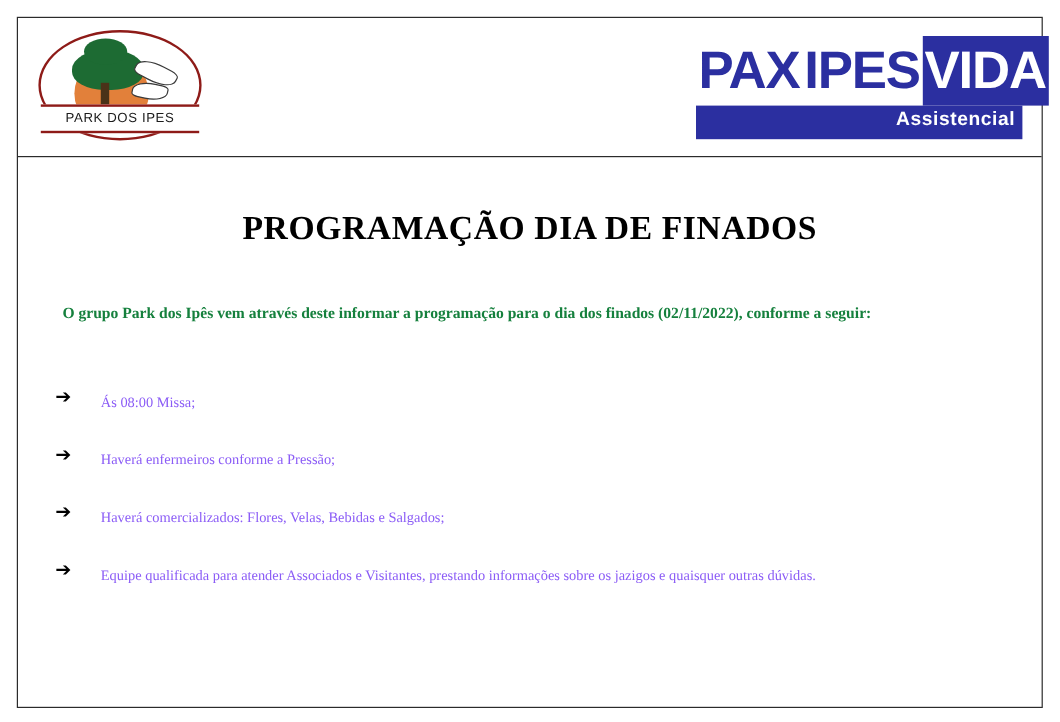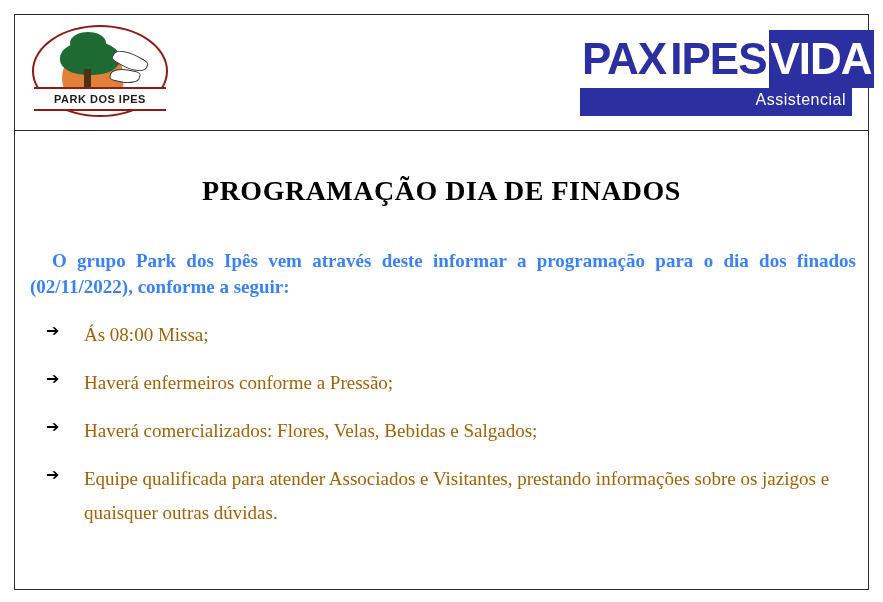--- a/index.html
+++ b/index.html
@@ -130,21 +130,21 @@
     width: 132px;
     height: 20px;
     background: #ffffff;
     border-top: 2px solid #8e1b18;
     border-bottom: 2px solid #8e1b18;
     text-align: center;
     line-height: 20px;
     letter-spacing: 0.5px;
     font-family: "Liberation Sans", sans-serif;
     font-size: 11px;
-    font-weight: bold;
+    font-weight: normal;
     color: #1b1b1b;
   }
 
   
   .logo-right {
     position: absolute;
     left: 565px;
     top: 15px;
     width: 272px;
     height: 86px;
@@ -179,21 +179,21 @@
     top: 58px;
     width: 272px;
     height: 28px;
     background: #2b2fa0;
   }
   .pax-sub {
     position: absolute;
     right: 6px;
     top: 61px;
     font-family: "Liberation Sans", sans-serif;
-    font-weight: normal;
+    font-weight: bold;
     font-size: 16px;
     color: #ffffff;
     letter-spacing: 0.5px;
   }
 
   .header-rule {
     position: absolute;
     left: 15px;
     top: 130px;
     width: 853px;
@@ -213,24 +213,24 @@
     font-size: 28px;
     letter-spacing: 0.5px;
     color: #000000;
   }
   .intro {
     position: absolute;
     left: 30px;
     top: 248px;
     width: 826px;
     text-align: justify;
-    font-size: 19px;
+    font-size: 13px;
     font-weight: bold;
     line-height: 26px;
-    color: #3b82f6;
+    color: #15803d;
     text-indent: 22px;
   }
   .list {
     position: absolute;
     left: 46px;
     top: 318px;
     width: 812px;
   }
   .list-item {
     display: flex;
@@ -241,23 +241,23 @@
     width: 38px;
     flex: 0 0 38px;
     font-family: "DejaVu Sans", sans-serif;
     font-size: 16px;
     font-weight: bold;
     color: #000000;
     line-height: 26px;
   }
   .item-text {
     flex: 1 1 auto;
-    font-size: 19px;
+    font-size: 12px;
     line-height: 34px;
-    color: #a16207;
+    color: #8b5cf6;
   }
 </style>
 </head>
 <body>
 
 <div class="page">
   <div class="doc-border"></div>
 
   <div class="header">
 

